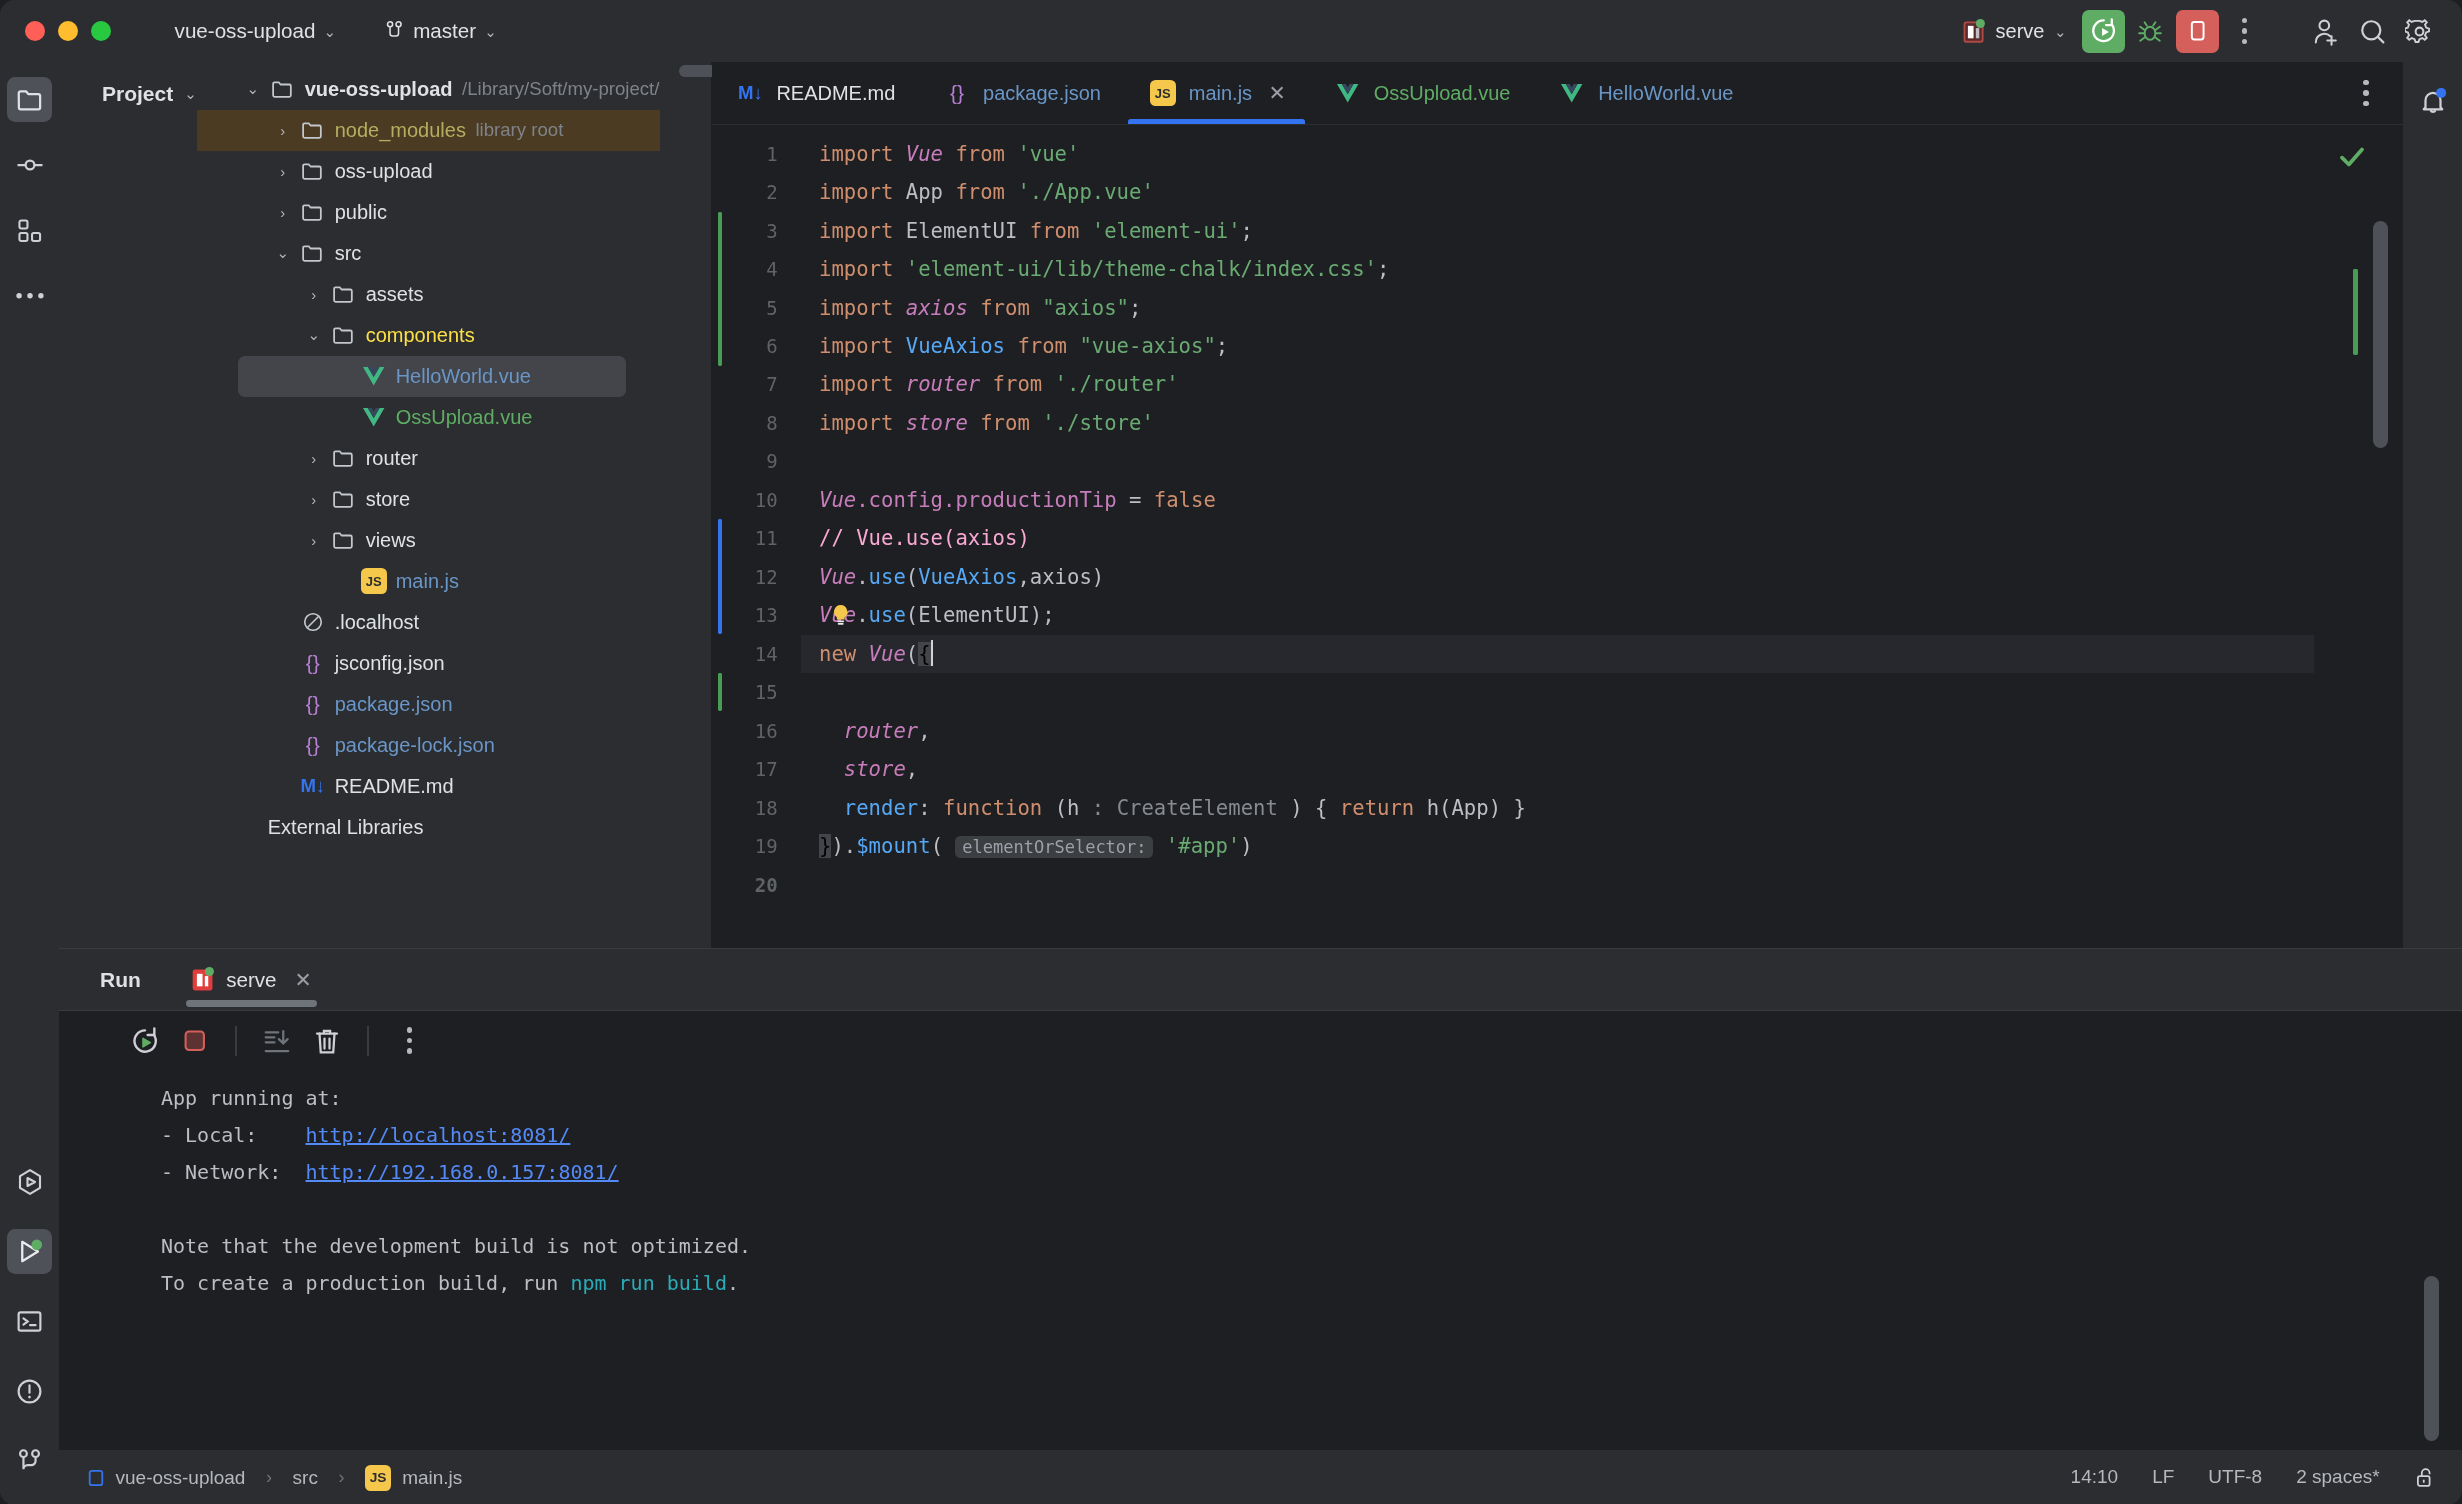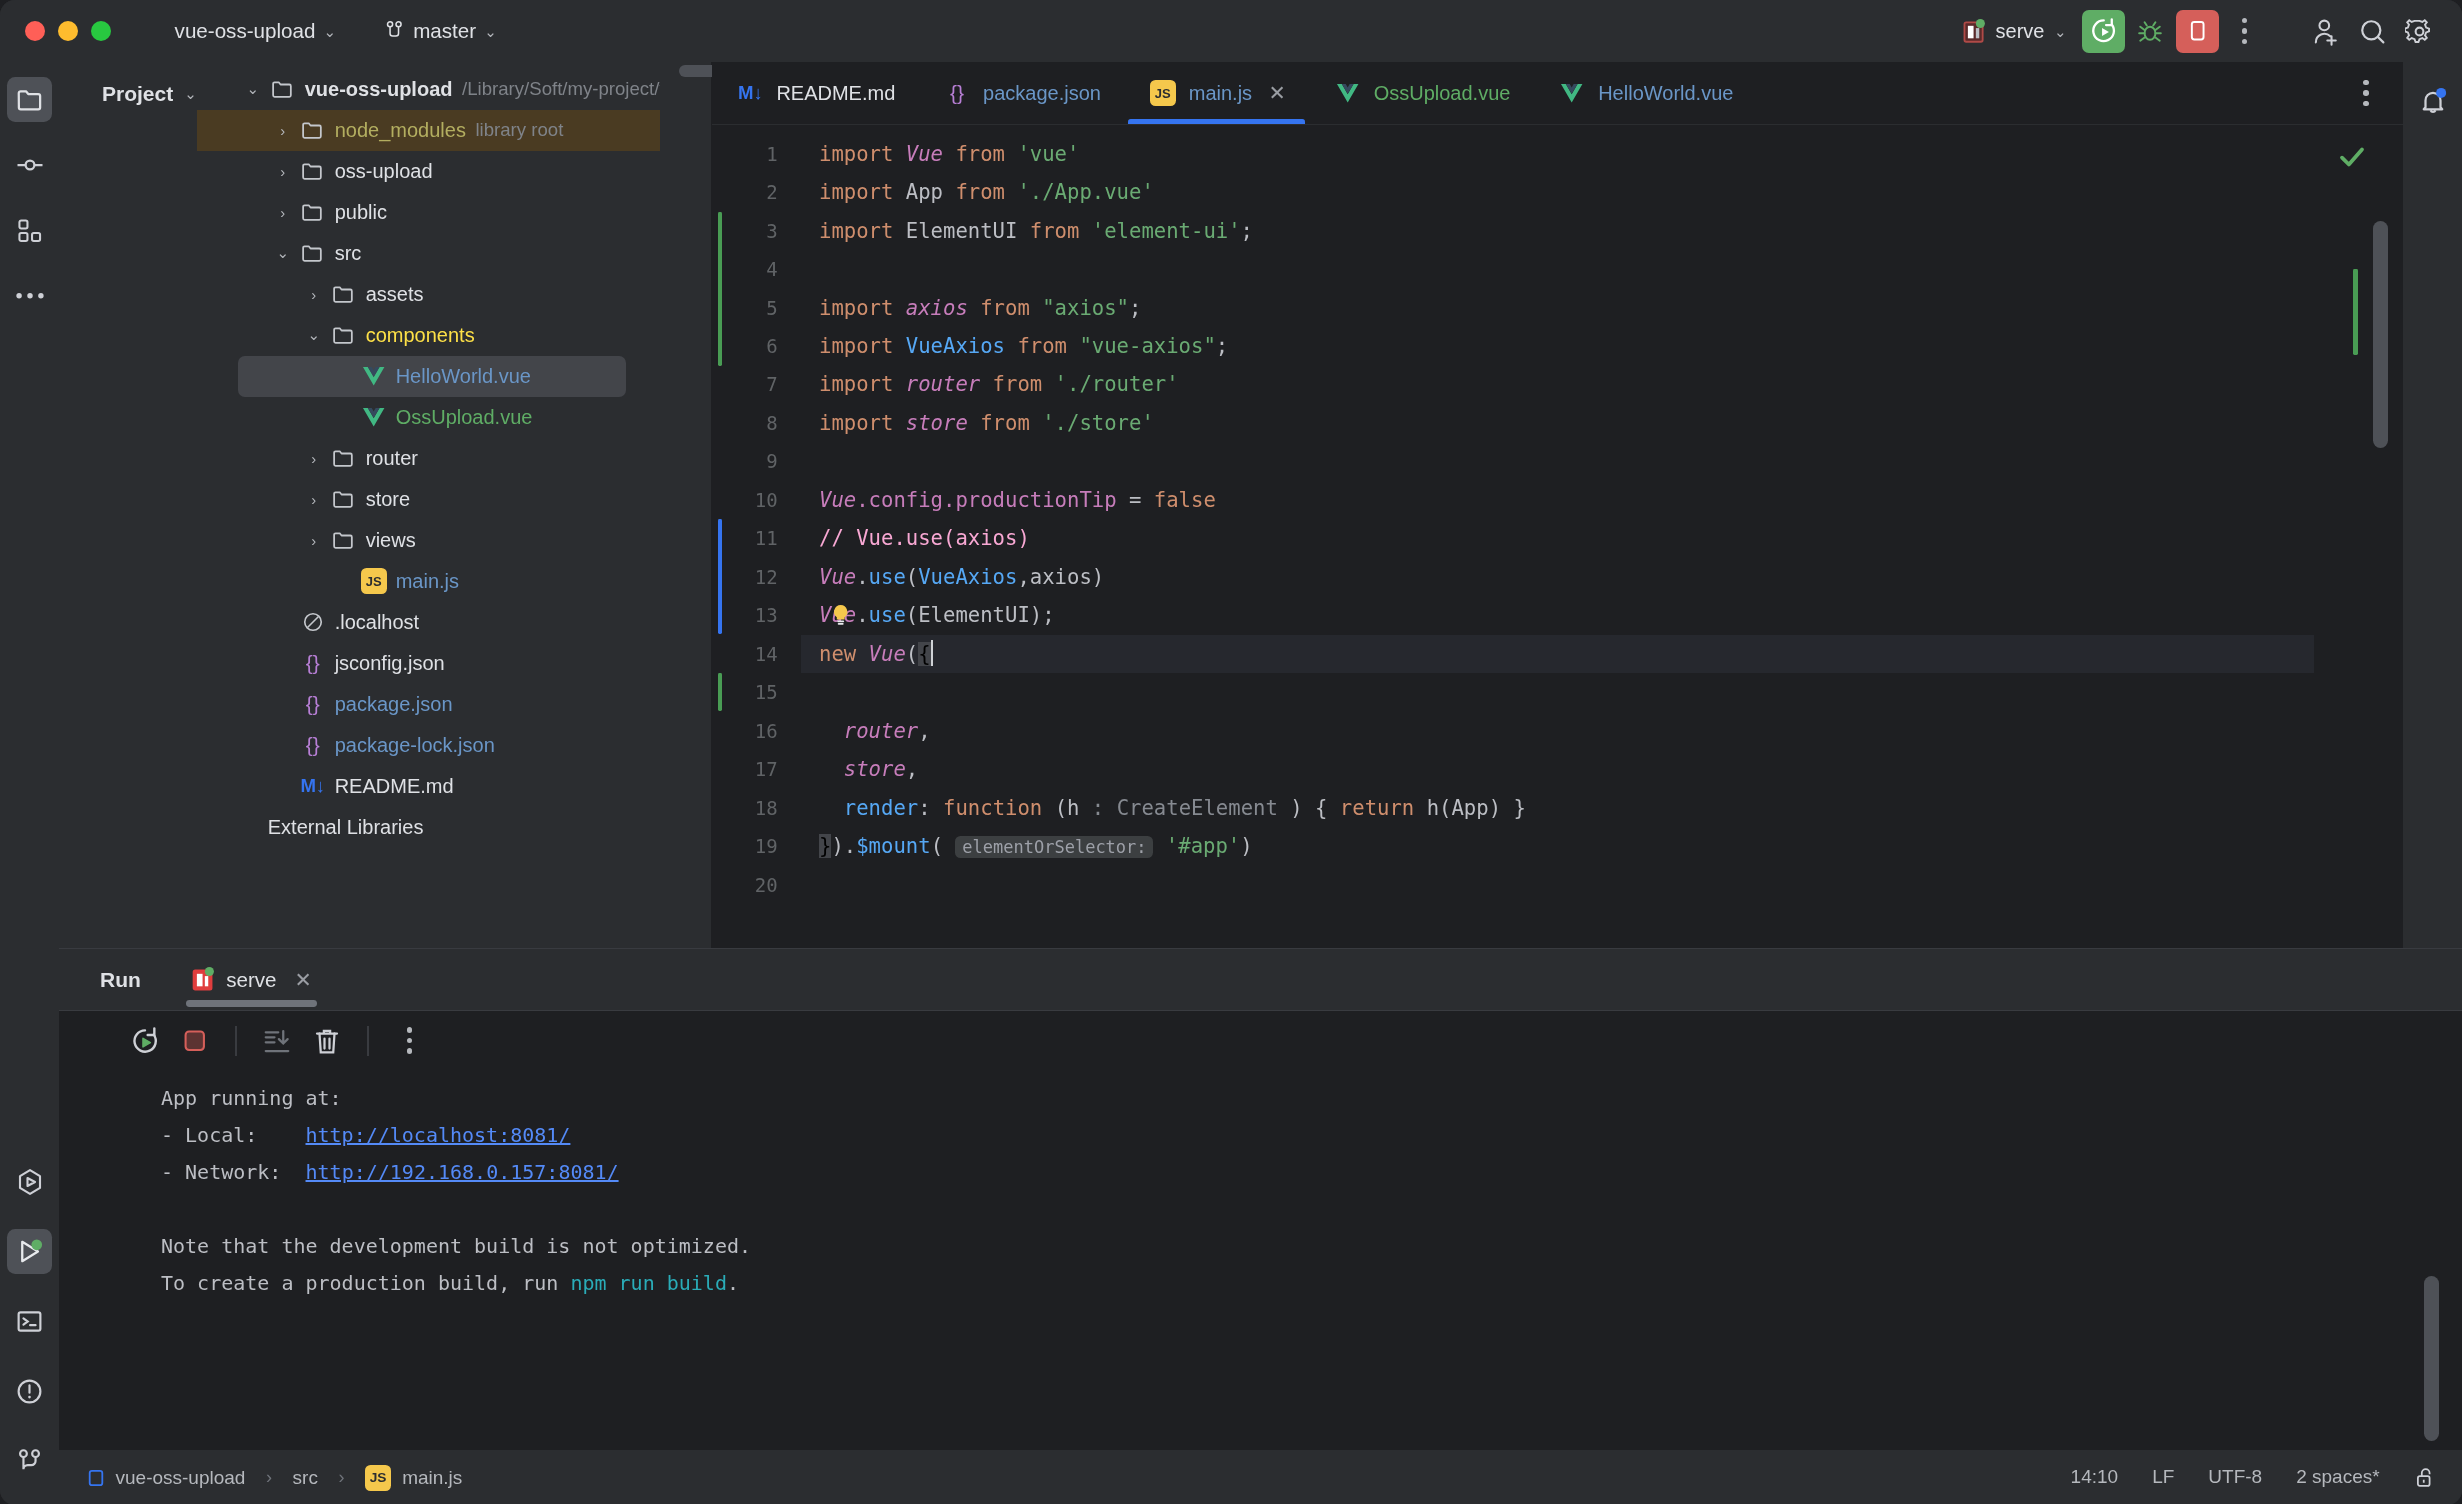--- a/index.html
+++ b/index.html
@@ -704,29 +704,30 @@
                 <div class="gutter-num" style="top: 356px;">10</div>
                 <div class="gutter-num" style="top: 394px;">11</div>
                 <div class="gutter-num" style="top: 433px;">12</div>
                 <div class="gutter-num" style="top: 471px;">13</div>
                 <div class="gutter-num" style="top: 510px;">14</div>
                 <div class="gutter-num" style="top: 548px;">15</div>
                 <div class="gutter-num" style="top: 587px;">16</div>
                 <div class="gutter-num" style="top: 625px;">17</div>
                 <div class="gutter-num" style="top: 664px;">18</div>
                 <div class="gutter-num" style="top: 702px;">19</div>
-                <div class="gutter-num" style="top: 741px;">20</div>
+                <div class="gutter-num" style="top: 741px; font-weight: bold;">20</div>
                 <div class="vcs-mark" style="top: 87px; height: 154px; background: rgb(73, 156, 84);"></div>
                 <div class="vcs-mark" style="top: 394px; height: 115px; background: rgb(53, 116, 240);"></div>
                 <div class="vcs-mark" style="top: 548px; height: 38px; background: rgb(73, 156, 84);"></div>
               </div>
             <div class="code" id="code">
                 <div class="cline" style="top: 9.6px;"><span class="t-kw">import </span><span class="t-ital">Vue</span><span class="t-kw"> from </span><span class="t-str">'vue'</span></div>
                 <div class="cline" style="top: 48px;"><span class="t-kw">import </span><span class="t-plain">App</span><span class="t-kw"> from </span><span class="t-str">'./App.vue'</span></div>
                 <div class="cline" style="top: 87px;"><span class="t-kw">import </span><span class="t-plain">ElementUI</span><span class="t-kw"> from </span><span class="t-str">'element-ui'</span><span class="t-plain">;</span></div>
+                <div class="cline" style="top: 125px;"><span class="t-kw">import </span><span class="t-str">'element-ui/lib/theme-chalk/index.css'</span><span class="t-plain">;</span></div>
                 <div class="cline" style="top: 164px;"><span class="t-kw">import </span><span class="t-ital">axios</span><span class="t-kw"> from </span><span class="t-str">"axios"</span><span class="t-plain">;</span></div>
                 <div class="cline" style="top: 202px;"><span class="t-kw">import </span><span class="t-fn">VueAxios</span><span class="t-kw"> from </span><span class="t-str">"vue-axios"</span><span class="t-plain">;</span></div>
                 <div class="cline" style="top: 240px;"><span class="t-kw">import </span><span class="t-ital">router</span><span class="t-kw"> from </span><span class="t-str">'./router'</span></div>
                 <div class="cline" style="top: 279px;"><span class="t-kw">import </span><span class="t-ital">store</span><span class="t-kw"> from </span><span class="t-str">'./store'</span></div>
                 <div class="cline" style="top: 317px;"></div>
                 <div class="cline" style="top: 356px;"><span class="t-ital">Vue</span><span class="t-prop">.config.productionTip</span><span class="t-plain"> = </span><span class="t-kw">false</span></div>
                 <div class="cline" style="top: 394px;"><span class="t-comment">// Vue.use(axios)</span></div>
                 <div class="cline" style="top: 433px;"><span class="t-ital">Vue</span><span class="t-plain">.</span><span class="t-fn">use</span><span class="t-plain">(</span><span class="t-fn">VueAxios</span><span class="t-plain">,axios)</span></div>
                 <div class="cline" style="top: 471px;"><span class="t-ital">Vue</span><span class="t-plain">.</span><span class="t-fn">use</span><span class="t-plain">(ElementUI);</span></div>
                 <span class="lightbulb" style="top: 478px; left: 27.5px;">

